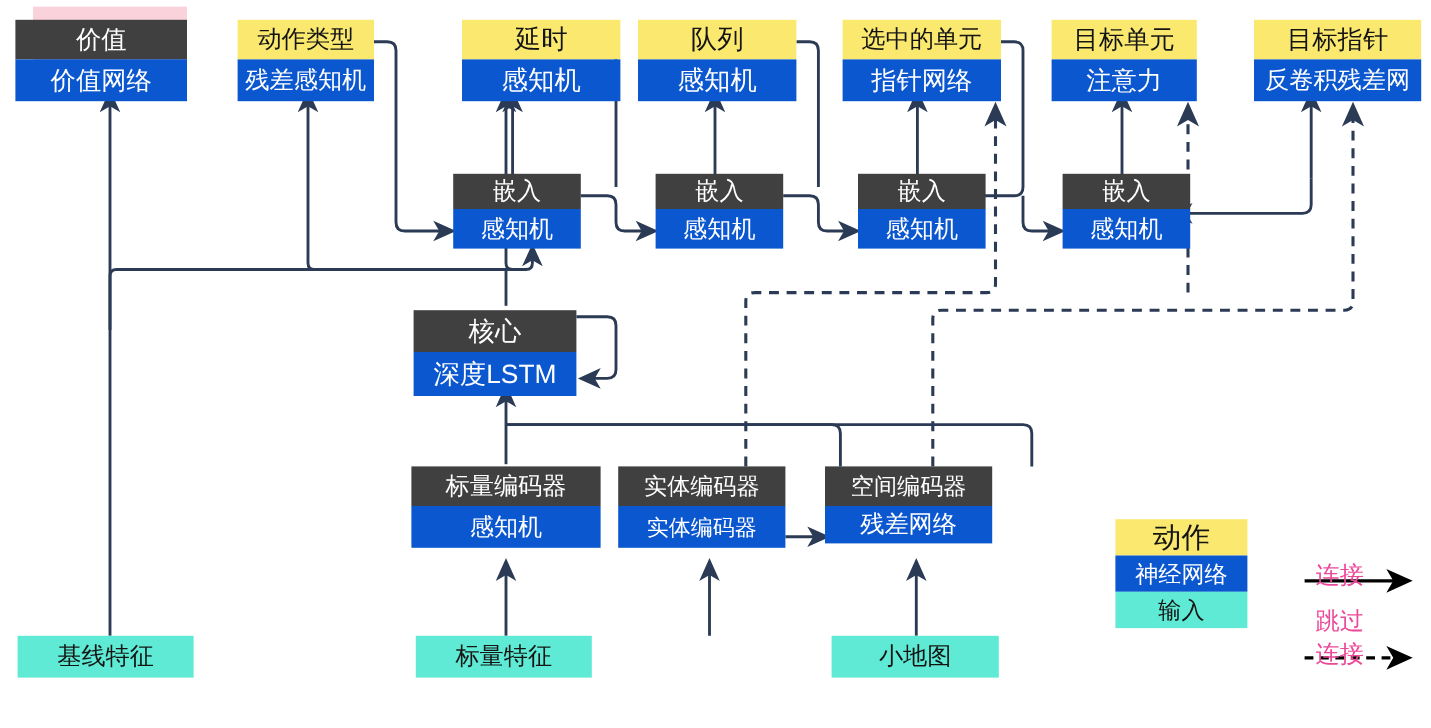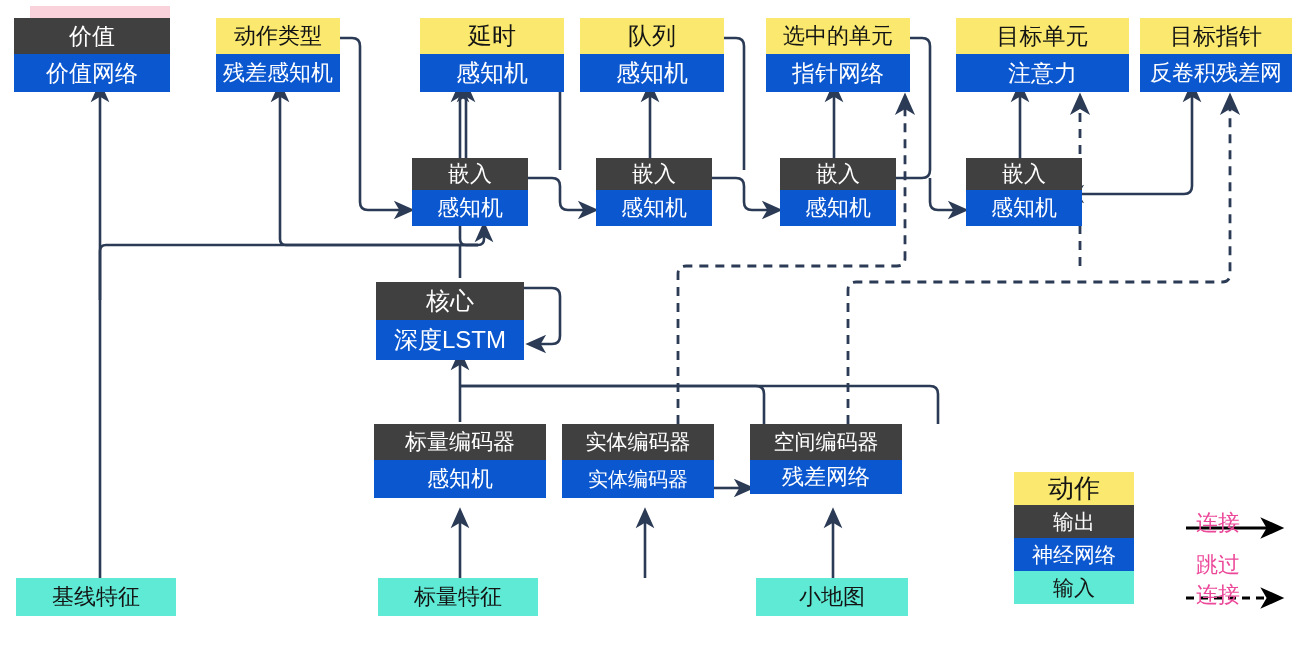--- a/index.html
+++ b/index.html
@@ -116,21 +116,21 @@
   <div class="node" style="left:580px;top:18px;width:144px;">
     <div class="cell c-action" style="height:36px;font-size:24px;">队列</div>
     <div class="cell c-net" style="height:38px;font-size:24px;">感知机</div>
   </div>
 
   <div class="node" style="left:766px;top:18px;width:144px;">
     <div class="cell c-action" style="height:36px;font-size:22px;">选中的单元</div>
     <div class="cell c-net" style="height:38px;font-size:23px;">指针网络</div>
   </div>
 
-  <div class="node" style="left:956px;top:18px;width:173px;">
+  <div class="node" style="left:956px;top:18px;width:132px;">
     <div class="cell c-action" style="height:36px;font-size:23px;">目标单元</div>
     <div class="cell c-net" style="height:38px;font-size:23px;">注意力</div>
   </div>
 
   <div class="node" style="left:1140px;top:18px;width:152px;">
     <div class="cell c-action" style="height:36px;font-size:23px;">目标指针</div>
     <div class="cell c-net" style="height:38px;font-size:22px;">反卷积残差网</div>
   </div>
 
   <div class="node" style="left:412px;top:158px;width:116px;">
@@ -167,21 +167,20 @@
     <div class="cell c-output" style="height:36px;font-size:21px;">空间编码器</div>
     <div class="cell c-net" style="height:34px;font-size:22px;">残差网络</div>
   </div>
 
   <div class="node cell c-input" style="left:16px;top:578px;width:160px;height:38px;font-size:22px;">基线特征</div>
   <div class="node cell c-input" style="left:378px;top:578px;width:160px;height:38px;font-size:22px;">标量特征</div>
   <div class="node cell c-input" style="left:756px;top:578px;width:152px;height:38px;font-size:22px;">小地图</div>
 
   <div class="legend" style="left:1014px;top:472px;width:120px;">
     <div class="cell c-action" style="height:33px;font-size:26px;">动作</div>
-    <div class="cell c-output" style="height:33px;font-size:21px;">输出</div>
     <div class="cell c-net" style="height:33px;font-size:21px;">神经网络</div>
     <div class="cell c-input" style="height:33px;font-size:21px;">输入</div>
   </div>
 
   <div class="legend-text" style="left:1196px;top:492px;font-size:22px;">连接</div>
   <div class="legend-text" style="left:1196px;top:534px;font-size:22px;">跳过</div>
   <div class="legend-text" style="left:1196px;top:564px;font-size:22px;">连接</div>
 
 </div>
 

